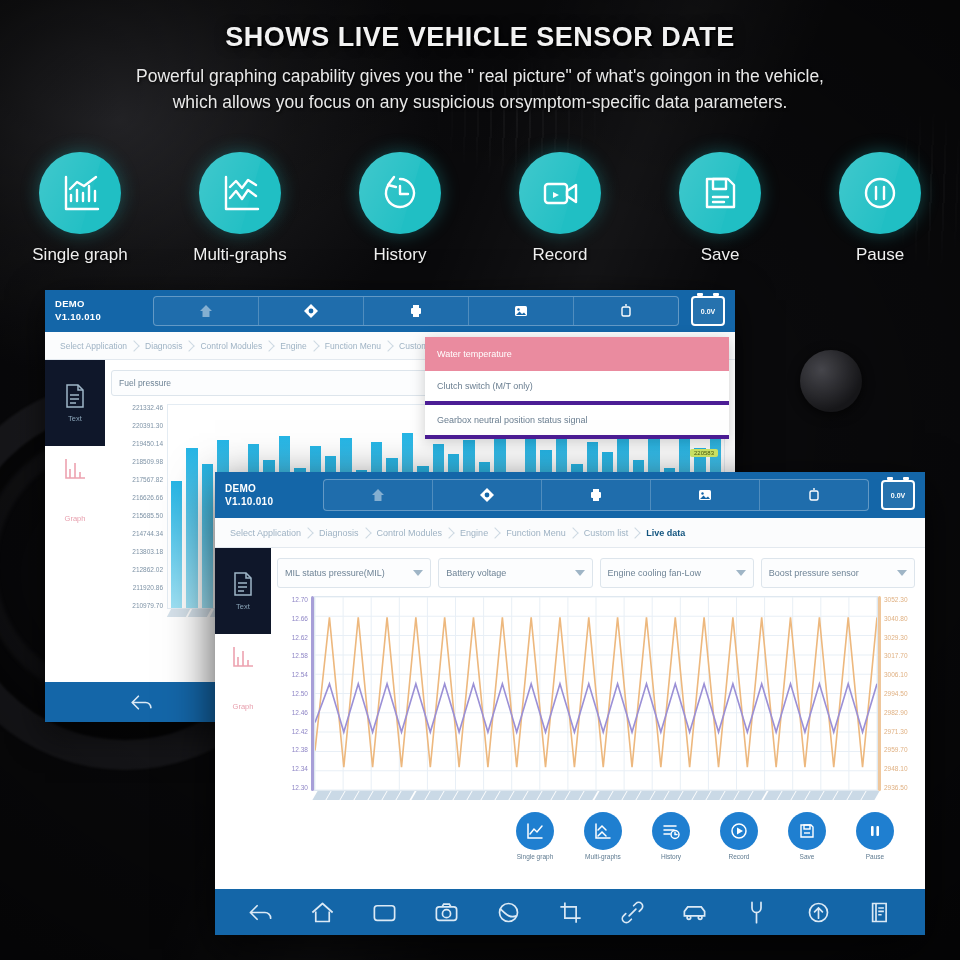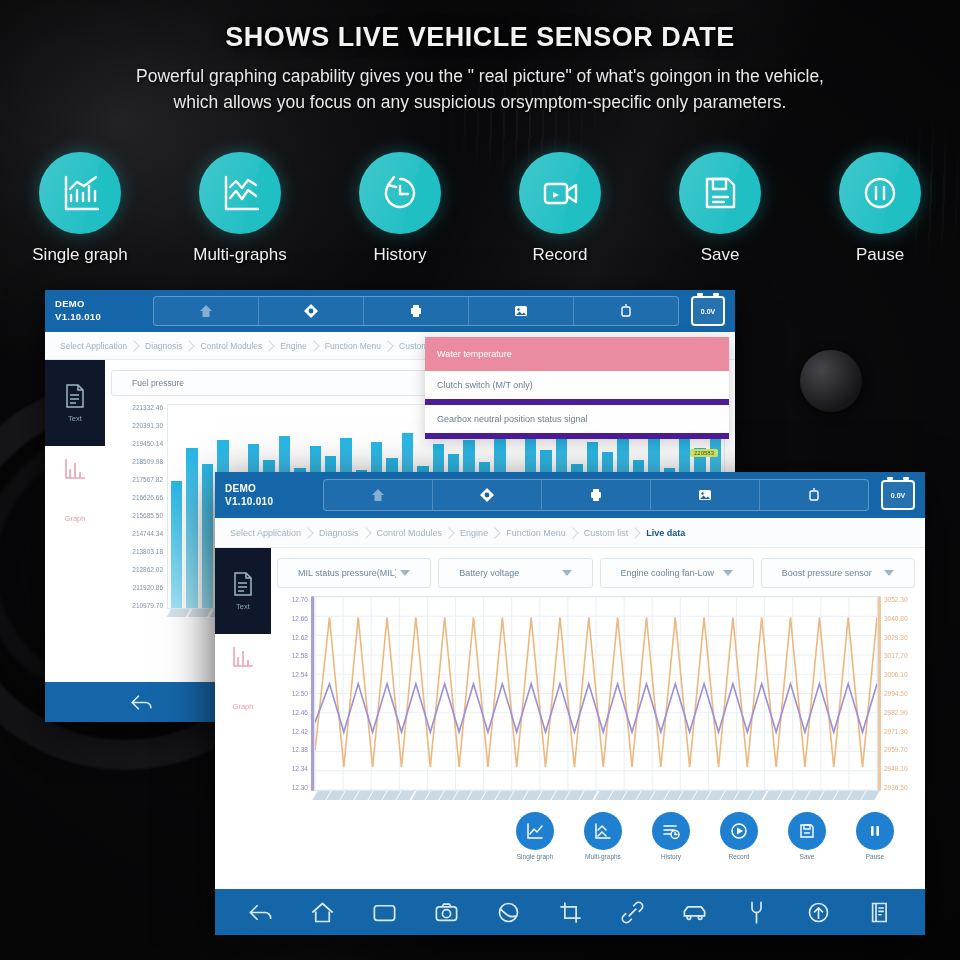--- a/index.html
+++ b/index.html
@@ -162,21 +162,21 @@
   .side-item.sel .t{color:#8aa4b8;}
   .side-item.grph .t{color:#e8a0ae;margin-top:27px;}
   .side-item svg{width:24px;height:26px;}
 
   .content{flex:1;padding:10px 10px 0 6px;box-sizing:border-box;position:relative;min-width:0;}
 
   
   .sel-row{display:flex;gap:7px;margin-bottom:8px;}
   .select{
     border:1px solid #dde5ec;border-radius:3px;background:#fcfdfe;
-    height:26px;display:flex;align-items:center;padding:0 20px;
+    height:26px;display:flex;align-items:center;padding:0 7px;
     font-size:8.5px;color:#6f8496;box-sizing:border-box;overflow:hidden;white-space:nowrap;
   }
   #tablet-front .select{height:30px;font-size:9px;flex:1;min-width:0;}
   .select .cap{flex:1;overflow:hidden;text-overflow:clip;}
   .caret{width:0;height:0;border-left:5px solid transparent;border-right:5px solid transparent;
          border-top:6px solid #9fb5c6;margin-left:4px;flex:none;}
 
   
   .bchart{display:flex;height:205px;}
   .bchart .yax{
@@ -198,21 +198,21 @@
   .bxax{height:16px;display:flex;gap:2px;padding-left:58px;box-sizing:border-box;overflow:hidden;}
   .bxax i{flex:1;height:8px;background:#b9cddc;opacity:.6;transform:skewX(-28deg);}
 
   
   .dlist{
     position:absolute;left:380px;top:47px;width:304px;background:#fff;
     box-shadow:0 3px 14px rgba(0,0,0,.2);z-index:30;
   }
   .dlist .it{
     height:34px;display:flex;align-items:center;padding:0 12px;box-sizing:border-box;
-    font-size:9px;color:#6b7f91;border-bottom:6px solid #4c1d95;
+    font-size:9px;color:#6b7f91;border-bottom:4px solid #4c1d95;
   }
   .dlist .it.hi{background:#ea8b9f;color:#fff;border-bottom:none;}
 
   
   .fchart{display:flex;height:195px;margin-top:2px;}
   .fc-yl,.fc-yr{width:34px;flex:none;display:flex;flex-direction:column;justify-content:space-between;}
   .fc-yl span{font-size:6.5px;color:#8f86c6;text-align:right;padding-right:3px;}
   .fc-yr span{font-size:6.5px;color:#e0b183;text-align:left;padding-left:3px;}
   .fc-bar{width:3px;flex:none;border-radius:2px;}
   .fc-bar.l{background:#a79fd8;} .fc-bar.r{background:#efc79c;}
@@ -254,21 +254,21 @@
   <div class="scr"></div>
   <div class="knob"></div>
   <div class="layer gloss"></div>
   <div class="layer vig"></div>
 </div>
 
 <div class="hero">
   <h1>SHOWS LIVE VEHICLE SENSOR DATE</h1>
   <p>
     <span>Powerful graphing capability gives you the " real picture" of what's goingon in the vehicle,</span><br>
-    <span>which allows you focus on any suspicious orsymptom-specific only parameters.</span>
+    <span>which allows you focus on any suspicious orsymptom-specific data parameters.</span>
   </p>
 </div>
 
 <div class="features">
 
   <div class="feature">
     <div class="circ">
       <svg viewBox="0 0 44 44" fill="none" stroke="#fff" stroke-width="2.4" stroke-linecap="round" stroke-linejoin="round">
         <path d="M8 6 V38 H40"></path>
         <path d="M13 30 V24 M19 30 V19 M25 30 V22 M31 30 V15 M37 30 V20"></path>

